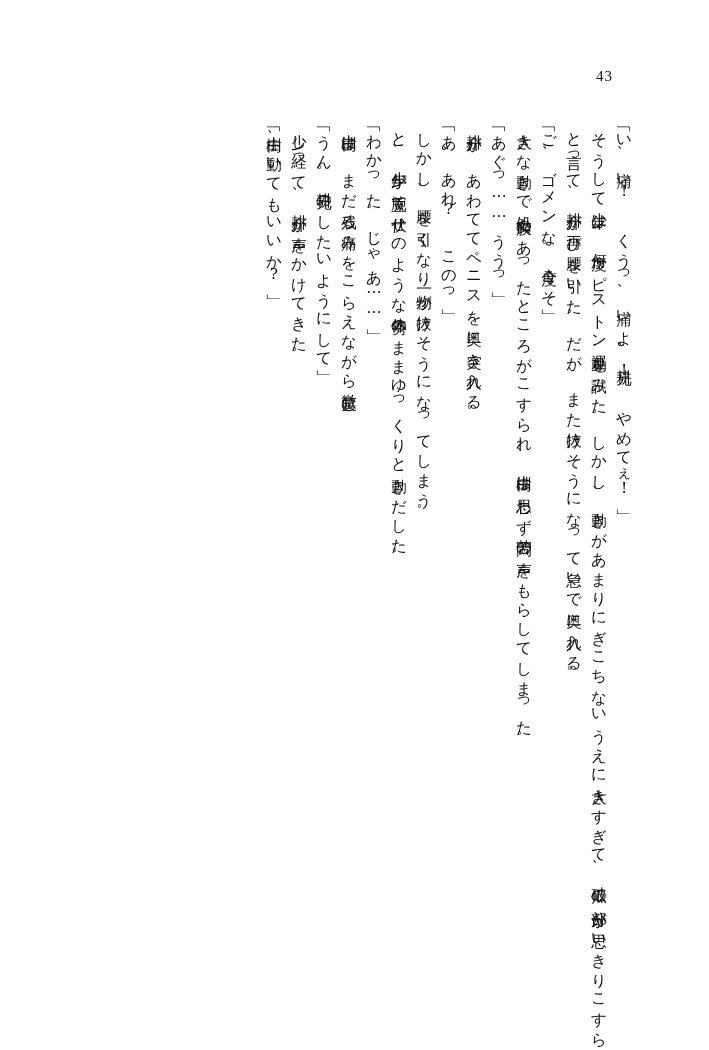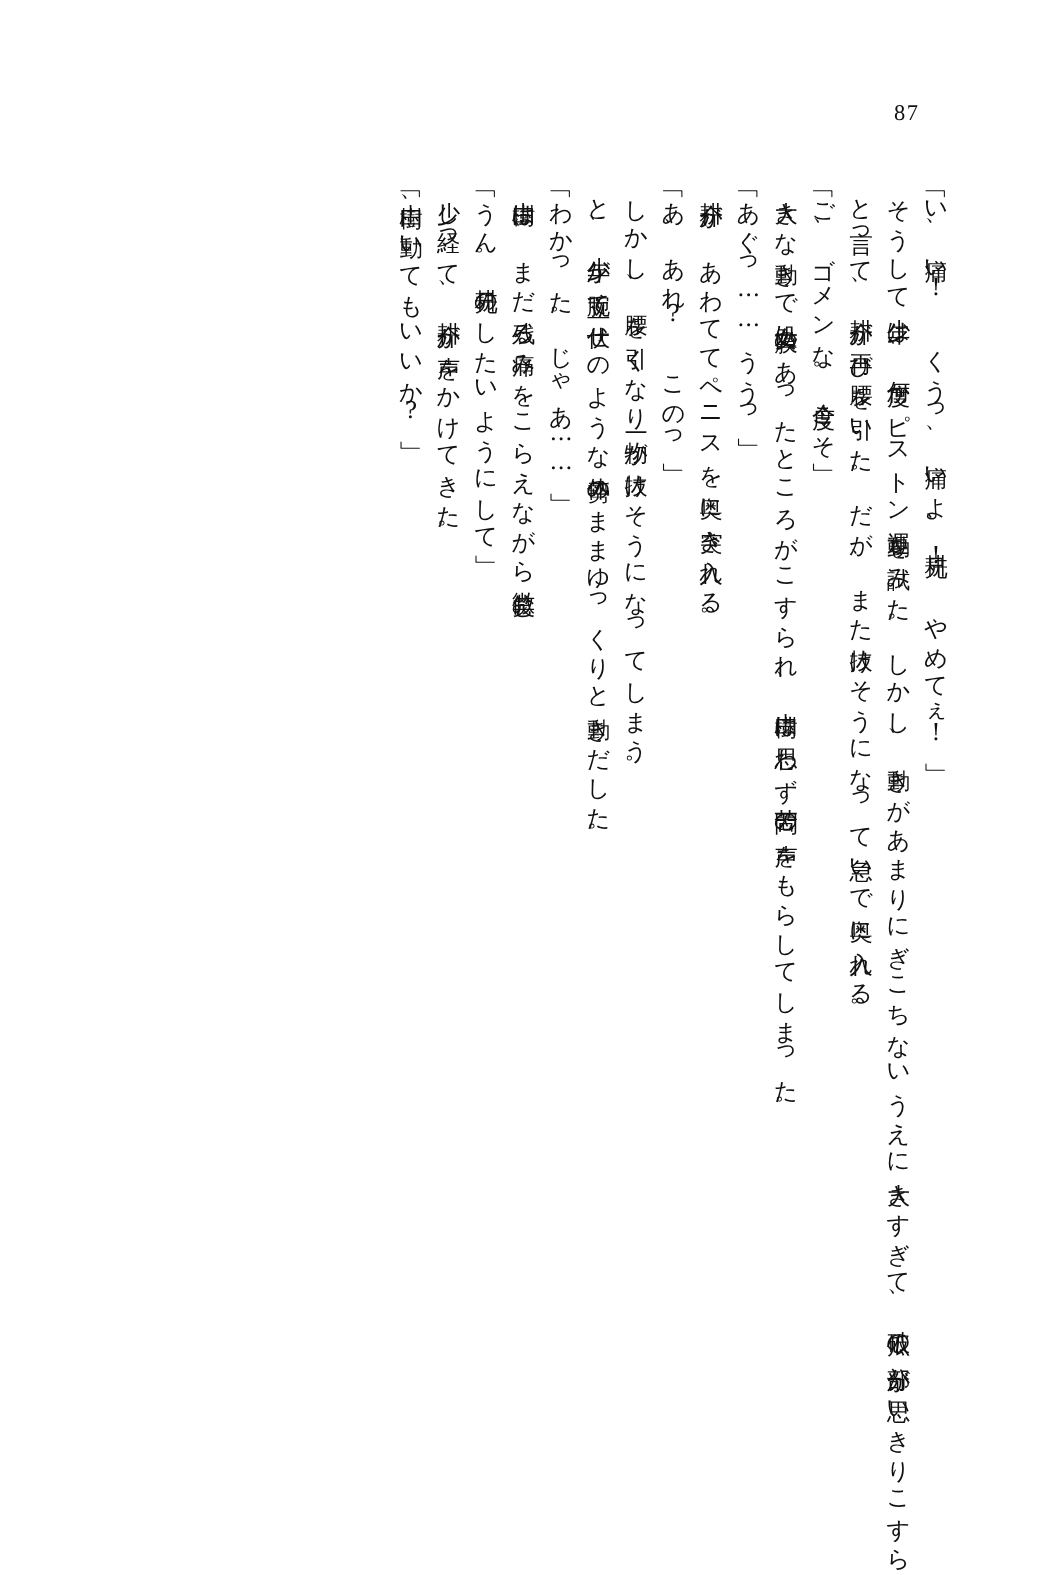--- a/index.html
+++ b/index.html
@@ -56,21 +56,21 @@
     padding-left: 9.5px;
     white-space: pre;
     font-family: "DejaVu Serif", "Liberation Serif", serif;
   }
 </style>
 </head>
 <body>
 
 <div class="page">
 
-  <div class="page-number">87</div>
+  <div class="page-number">43</div>
 
   <div class="text-body">
     <div class="tcol">「由樹、動いてもいいか?」</div>
     <div class="tcol">少し経って、耕介が声をかけてきた。</div>
     <div class="tcol">「うん。耕兄のしたいようにして」</div>
     <div class="tcol">由樹は、まだ残る痛みをこらえながら微笑む。</div>
     <div class="tcol">「わかった。じゃあ……」</div>
     <div class="tcol">と、少年が腕立て伏せのような体勢のままゆっくりと動きだした。</div>
     <div class="tcol">しかし、腰を引くなり一物が抜けそうになってしまう。</div>
     <div class="tcol">「あ、あれ? このっ」</div>

